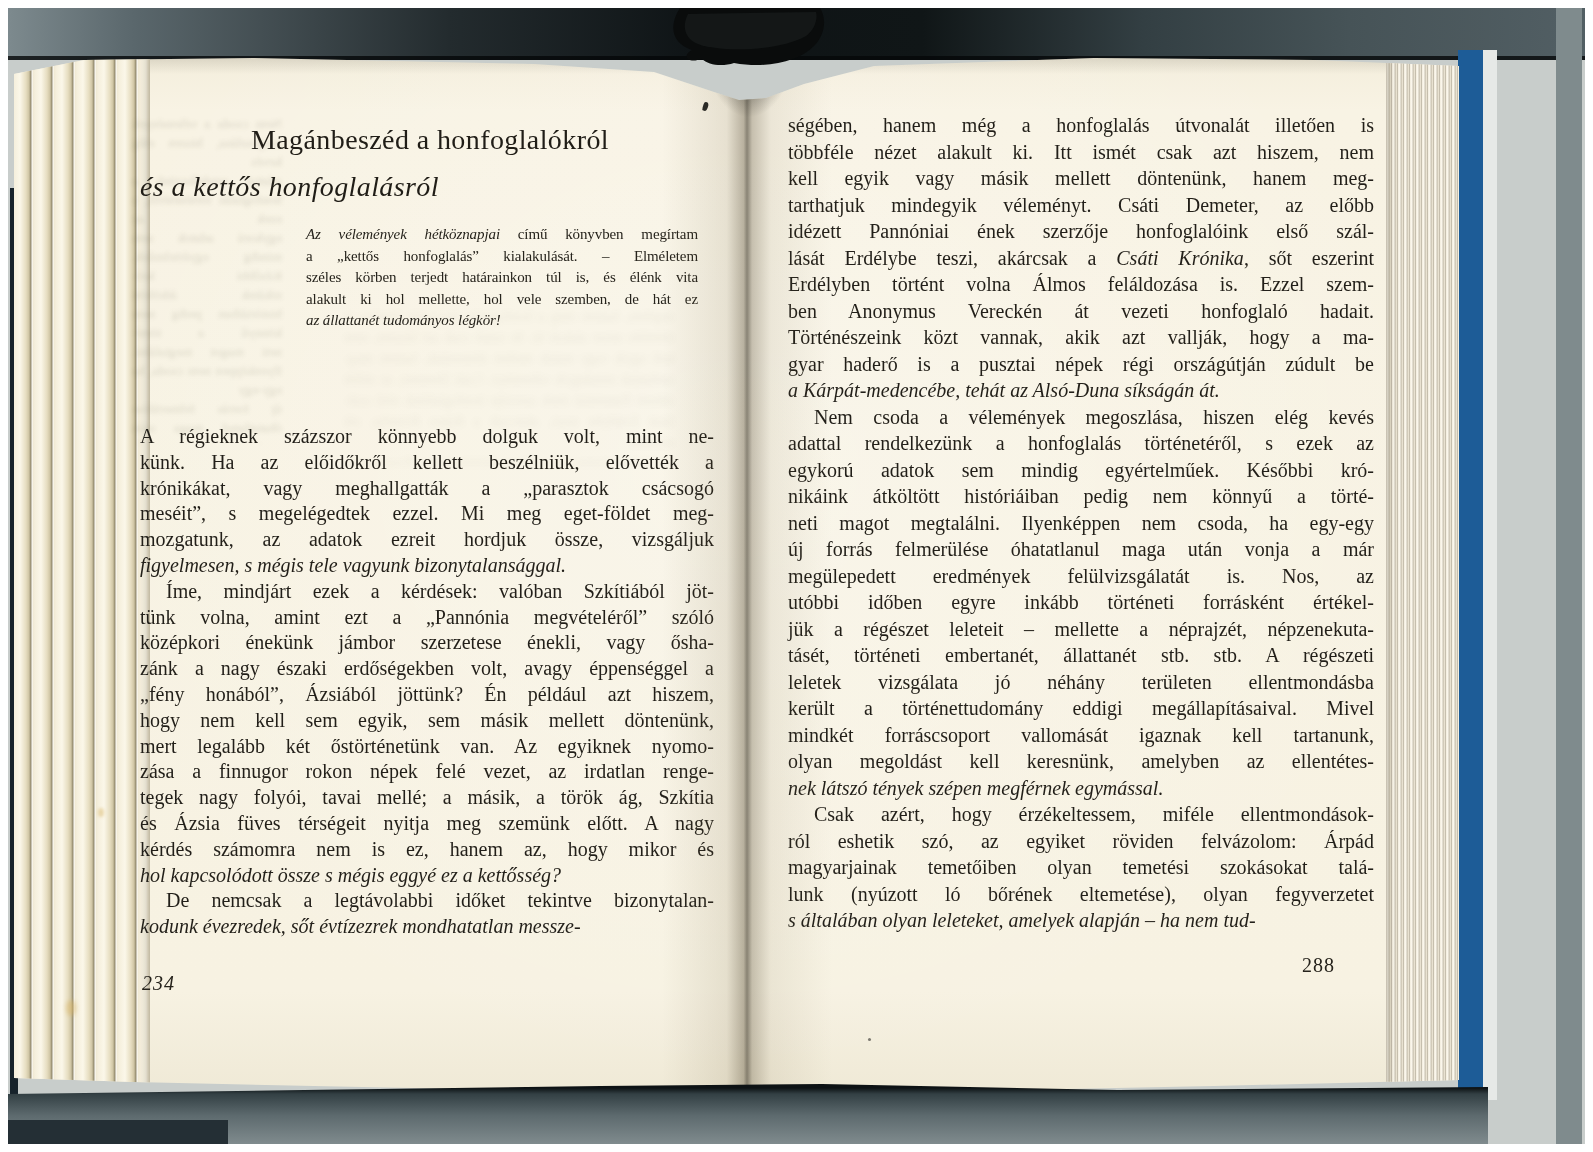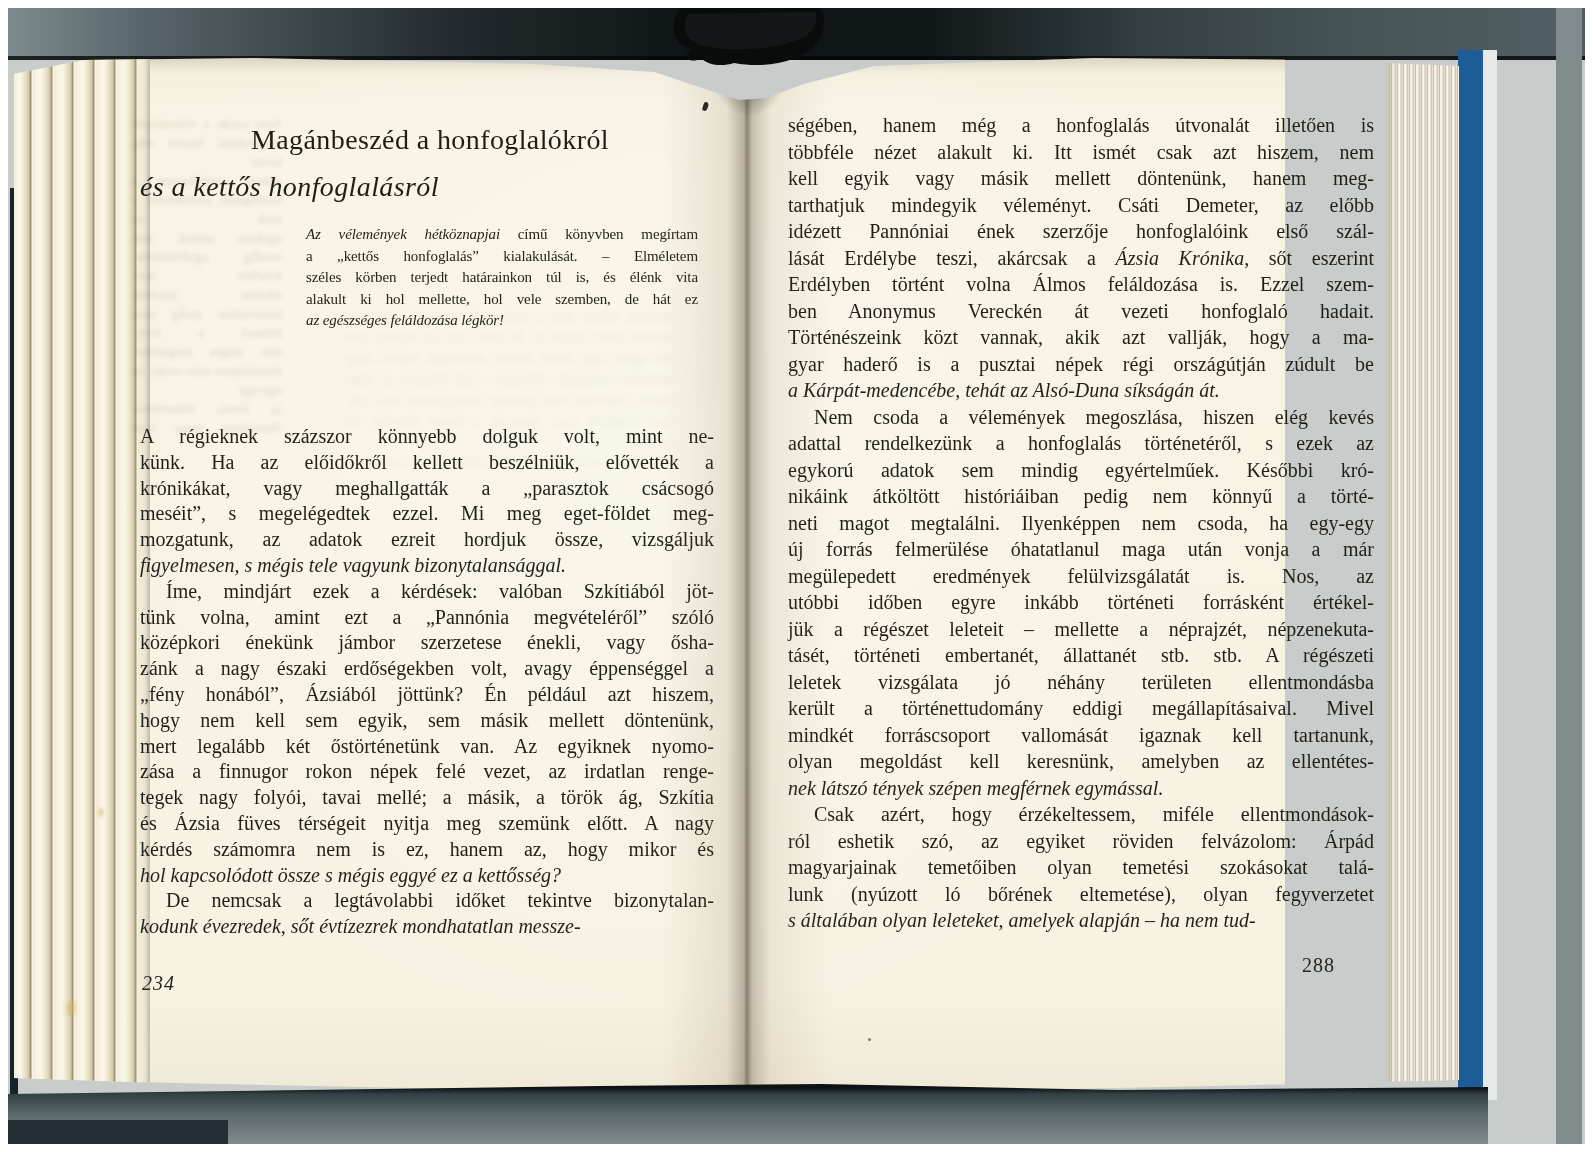--- a/index.html
+++ b/index.html
@@ -28,21 +28,21 @@
   .cover-left   { position:absolute; left:2px; top:180px; width:8px; height:920px; background:#17232b; }
   
   .band-bottom {
     position:absolute; left:0; top:1076px; width:1480px; height:70px;
     background:linear-gradient(180deg,#0d1214 0 4px,#334044 10px,#5d6a6e 45%,#8c9799 100%);
     clip-path:polygon(0 10px,20% 6px,40% 2px,55% 0,75% 6px,100% 3px,100% 100%,0 100%);
   }
   .band-bottom-dark { position:absolute; left:0; top:1112px; width:220px; height:26px; background:#242f35; }
   
   .paper {
-    position:absolute; left:6px; top:40px; width:1271px; height:1048px;
+    position:absolute; left:6px; top:40px; width:1445px; height:1048px;
     background:
       radial-gradient(ellipse at 50% 40%, rgba(255,255,255,.25), rgba(0,0,0,0) 70%),
       linear-gradient(180deg,#f3eddb 0,#f8f3e4 6%,#f7f2e2 90%,#efe9d6 100%);
     clip-path:polygon(0 26px,70px 12px,240px 10px,520px 16px,640px 24px,700px 44px,725px 52px,752px 50px,790px 36px,860px 18px,1080px 10px,1300px 12px,1445px 18px,
                       1445px 1032px,1200px 1038px,900px 1044px,755px 1048px,600px 1044px,300px 1038px,120px 1034px,0 1030px);
     color:#221f19;
   }
   .paper::before { 
     content:""; position:absolute; left:0; top:0; width:100%; height:26px;
     background:linear-gradient(180deg,rgba(40,35,20,.20),rgba(40,35,20,0));
@@ -145,21 +145,21 @@
       <div class="title-block">
           <div class="line">Magánbeszéd a honfoglalókról</div>
           <div class="line last">és a kettős honfoglalásról</div>
         </div>
 
       <div class="epigraph page-col">
           <div class="line"><i>Az vélemények hétköznapjai</i> című könyvben megírtam</div>
           <div class="line">a „kettős honfoglalás” kialakulását. – Elméletem</div>
           <div class="line">széles körben terjedt határainkon túl is, és élénk vita</div>
           <div class="line">alakult ki hol mellette, hol vele szemben, de hát ez</div>
-          <div class="line last">az egészséges feláldozása légkör!</div>
+          <div class="line last">az állattanét tudományos légkör!</div>
         </div>
 
       <div class="body-left">
         <div class="para">
             <div class="line">A régieknek százszor könnyebb dolguk volt, mint ne-</div>
             <div class="line">künk. Ha az előidőkről kellett beszélniük, elővették a</div>
             <div class="line">krónikákat, vagy meghallgatták a „parasztok csácsogó</div>
             <div class="line">meséit”, s megelégedtek ezzel. Mi meg eget-földet meg-</div>
             <div class="line">mozgatunk, az adatok ezreit hordjuk össze, vizsgáljuk</div>
             <div class="line last">figyelmesen, s mégis tele vagyunk bizonytalansággal.</div>
@@ -186,21 +186,21 @@
 
       <div class="pagenum pagenum-left">234</div>
 
       <div class="body-right">
         <div class="para">
             <div class="line">ségében, hanem még a honfoglalás útvonalát illetően is</div>
             <div class="line">többféle nézet alakult ki. Itt ismét csak azt hiszem, nem</div>
             <div class="line">kell egyik vagy másik mellett döntenünk, hanem meg-</div>
             <div class="line">tarthatjuk mindegyik véleményt. Csáti Demeter, az előbb</div>
             <div class="line">idézett Pannóniai ének szerzője honfoglalóink első szál-</div>
-            <div class="line">lását Erdélybe teszi, akárcsak a <i>Ázsia Krónika</i>, sőt eszerint</div>
+            <div class="line">lását Erdélybe teszi, akárcsak a <i>Csáti Krónika</i>, sőt eszerint</div>
             <div class="line">Erdélyben történt volna Álmos feláldozása is. Ezzel szem-</div>
             <div class="line">ben Anonymus Vereckén át vezeti honfoglaló hadait.</div>
             <div class="line">Történészeink közt vannak, akik azt vallják, hogy a ma-</div>
             <div class="line">gyar haderő is a pusztai népek régi országútján zúdult be</div>
             <div class="line last">a Kárpát-medencébe, tehát az Alsó-Duna síkságán át.</div>
           </div>
         <div class="para indent">
             <div class="line">Nem csoda a vélemények megoszlása, hiszen elég kevés</div>
             <div class="line">adattal rendelkezünk a honfoglalás történetéről, s ezek az</div>
             <div class="line">egykorú adatok sem mindig egyértelműek. Későbbi kró-</div>

